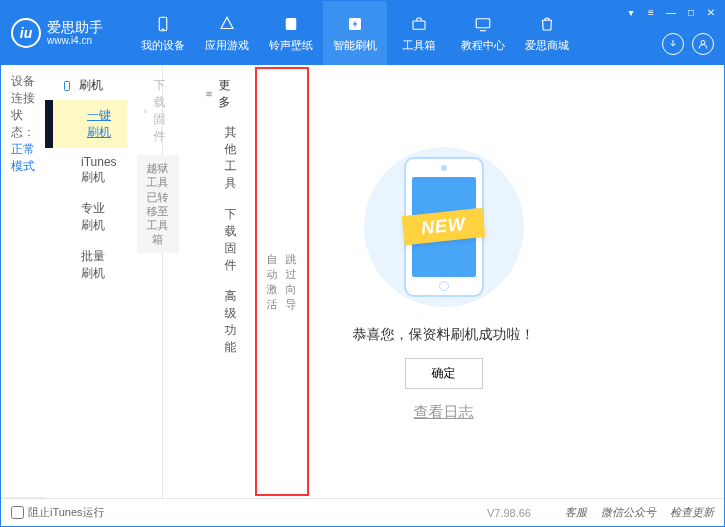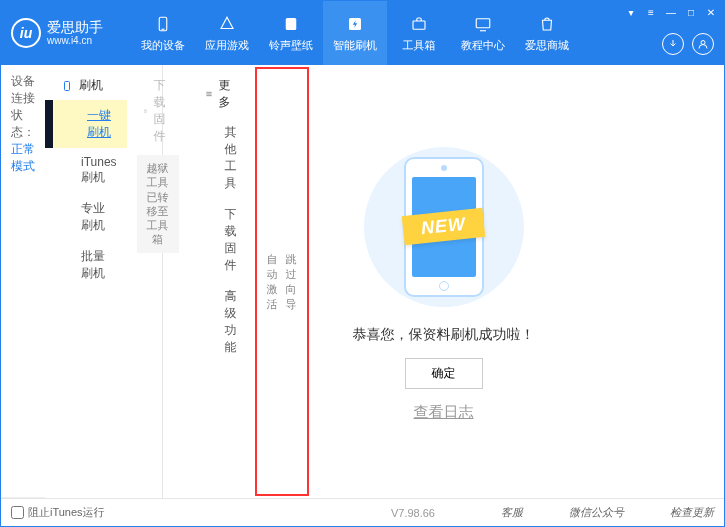--- a/index.html
+++ b/index.html
@@ -47,21 +47,21 @@
 .phone::before { content: ""; position: absolute; top: 6px; left: 50%; transform: translateX(-50%); width: 6px; height: 6px; background: #b8dcff; border-radius: 50%; }
 .phone-screen { position: absolute; top: 18px; left: 6px; right: 6px; bottom: 18px; background: #48a5f8; border-radius: 2px; }
 .phone-home { position: absolute; bottom: 4px; left: 50%; transform: translateX(-50%); width: 10px; height: 10px; border: 1.5px solid #b8dcff; border-radius: 50%; }
 .ribbon { position: absolute; z-index: 3; background: #ffd23f; color: #fff; font-weight: bold; font-style: italic; padding: 4px 18px; transform: rotate(-6deg); font-size: 18px; letter-spacing: 1px; box-shadow: 0 2px 4px rgba(0,0,0,0.1); }
 .ribbon::before, .ribbon::after { content: ""; position: absolute; top: 0; width: 0; height: 0; border-top: 14px solid transparent; border-bottom: 14px solid transparent; }
 .msg { font-size: 14px; color: #333; }
 .ok-btn { padding: 6px 26px; border: 1px solid #ccc; background: #fff; font-size: 12px; cursor: pointer; }
 .log-link { font-size: 15px; color: #999; text-decoration: underline; cursor: pointer; }
 
 
-.footer { height: 28px; border-top: 1px solid #e5e5e5; display: flex; align-items: center; font-size: 11px; color: #666; padding: 0 10px; gap: 32px; }
+.footer { height: 28px; border-top: 1px solid #e5e5e5; display: flex; align-items: center; font-size: 11px; color: #666; padding: 0 10px; }
 .footer .spacer { flex: 1; }
 .footer-item { margin-left: 14px; cursor: pointer; font-style: italic; }
 .ft-cb { display: flex; align-items: center; gap: 4px; }
 .ver { margin-left: auto; margin-right: 20px; color: #999; }
 
 .small-icon { width: 12px; height: 12px; }
 </style>
 </head>
 <body>
 

